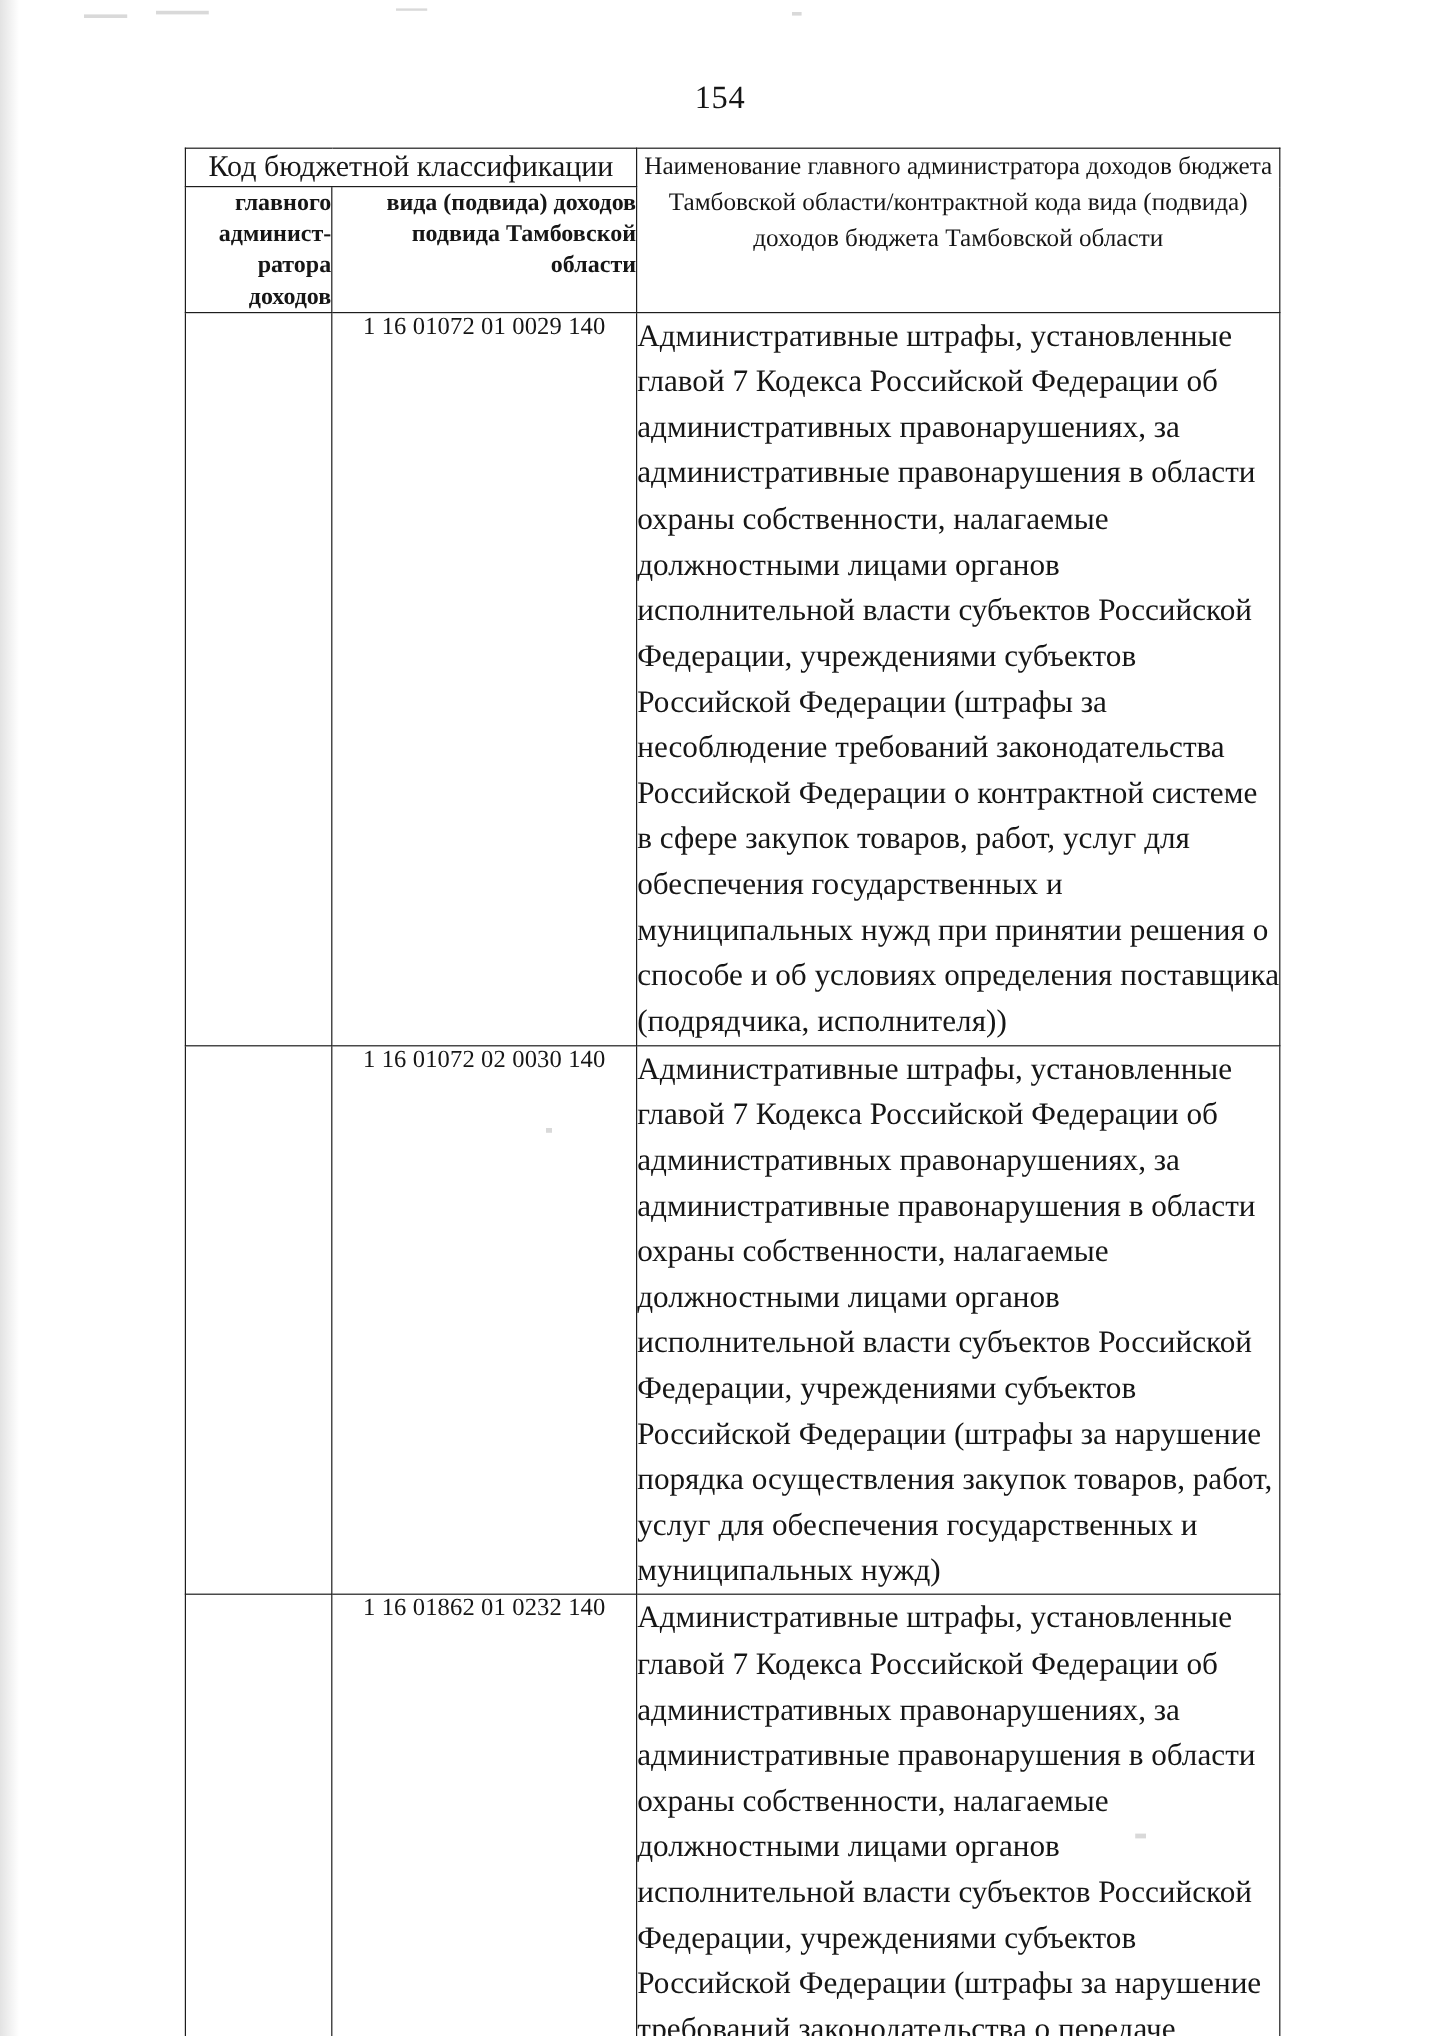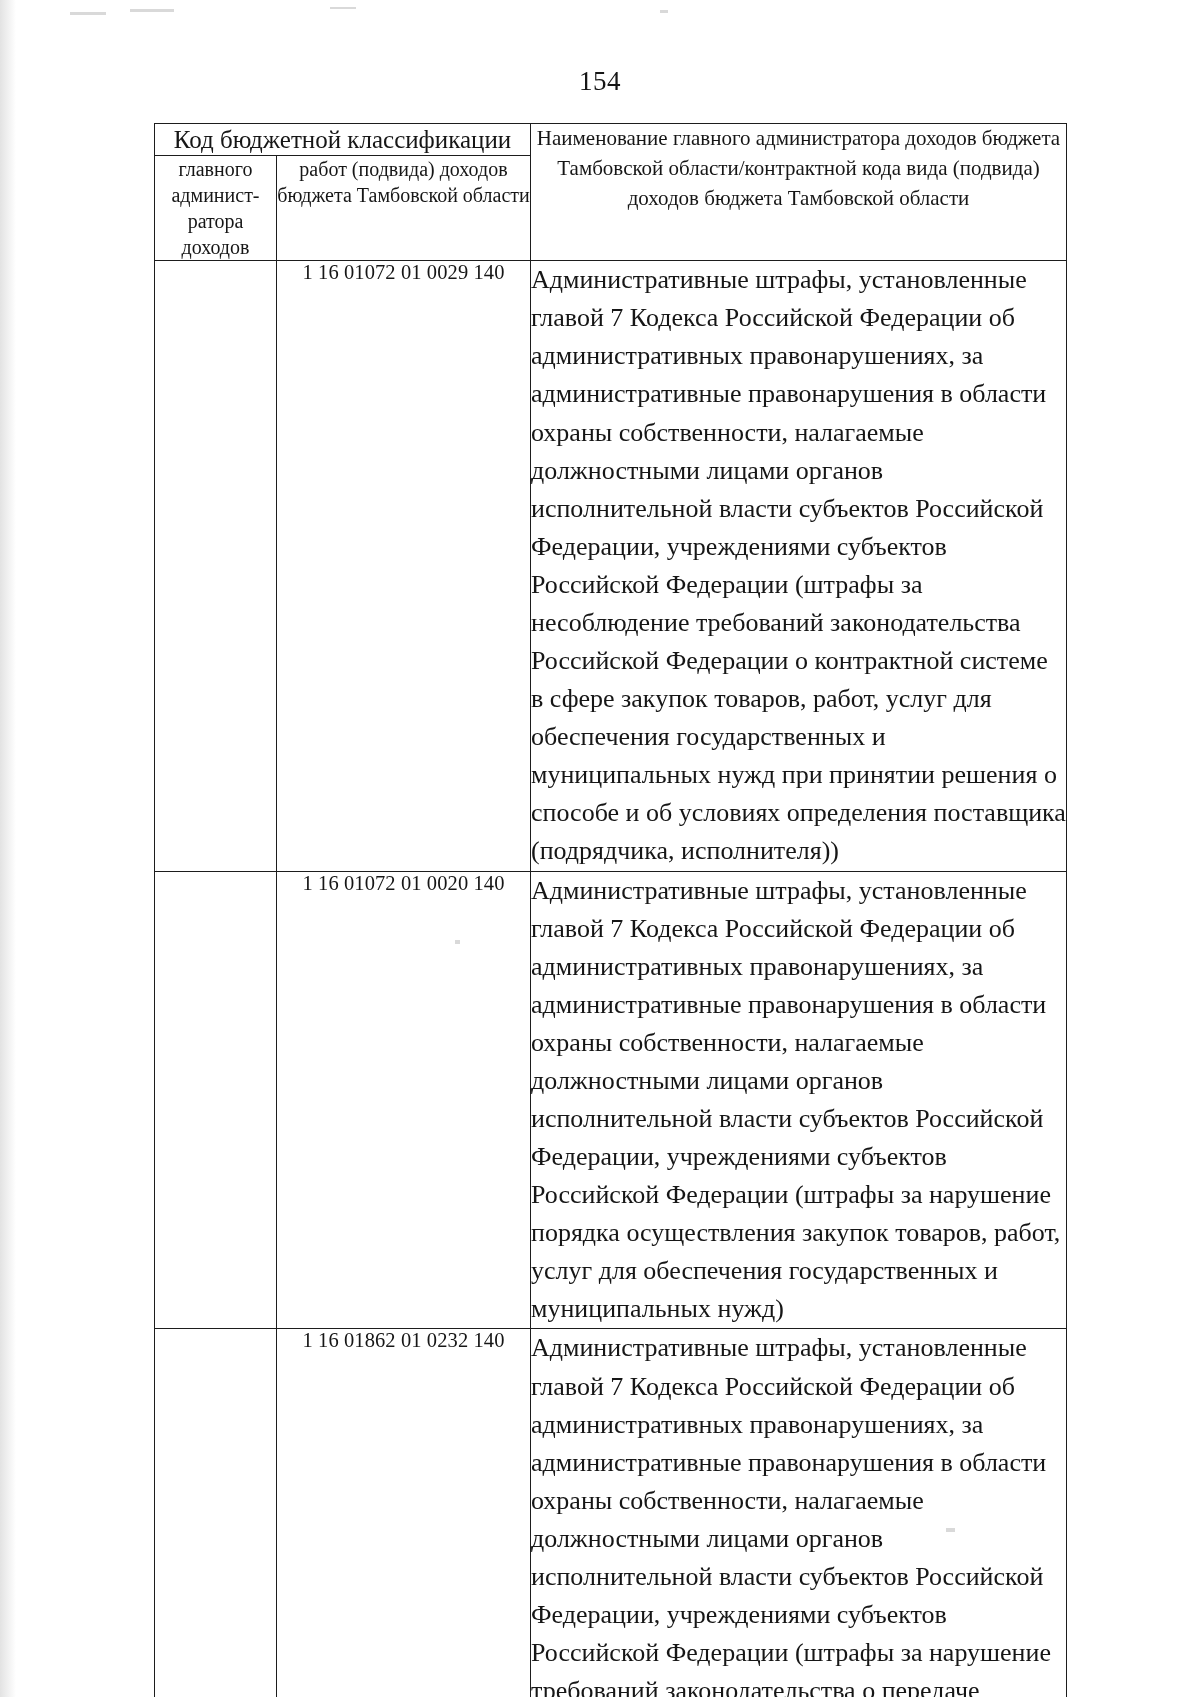--- a/index.html
+++ b/index.html
@@ -62,22 +62,22 @@
   }
 
   .th-group {
     text-align: center;
     font-weight: normal;
     font-size: 25px;
     padding: 14px 4px 12px;
     line-height: 1.25;
   }
   .th-sub {
-    text-align: center;
-    font-weight: normal;
+    text-align: right;
+    font-weight: bold;
     font-size: 20px;
     line-height: 1.3;
     padding: 10px 6px 12px;
   }
   .th-name {
     text-align: center;
     font-weight: normal;
     font-size: 21px;
     line-height: 1.42;
     padding: 52px 26px 10px;
@@ -135,32 +135,32 @@
       <col class="c-vid">
       <col class="c-name">
     </colgroup>
     <thead>
       <tr>
         <th class="th-group" colspan="2">Код бюджетной классификации</th>
         <th class="th-name" rowspan="2">Наименование главного администратора доходов бюджета Тамбовской области/контрактной кода вида (подвида) доходов бюджета Тамбовской области</th>
       </tr>
       <tr>
         <th class="th-sub">главного админист-ратора доходов</th>
-        <th class="th-sub">работ (подвида) доходов бюджета Тамбовской области</th>
+        <th class="th-sub">вида (подвида) доходов подвида Тамбовской области</th>
       </tr>
     </thead>
     <tbody>
       <tr>
         <td class="cell-blank"></td>
         <td class="cell-code">1 16 01072 01 0029 140</td>
         <td class="cell-name">Административные штрафы, установленные главой 7 Кодекса Российской Федерации об административных правонарушениях, за административные правонарушения в области охраны собственности, налагаемые должностными лицами органов исполнительной власти субъектов Российской Федерации, учреждениями субъектов Российской Федерации (штрафы за несоблюдение требований законодательства Российской Федерации о контрактной системе в сфере закупок товаров, работ, услуг для обеспечения государственных и муниципальных нужд при принятии решения о способе и об условиях определения поставщика (подрядчика, исполнителя))</td>
       </tr>
       <tr>
         <td class="cell-blank"></td>
-        <td class="cell-code">1 16 01072 01 0020 140</td>
+        <td class="cell-code">1 16 01072 02 0030 140</td>
         <td class="cell-name">Административные штрафы, установленные главой 7 Кодекса Российской Федерации об административных правонарушениях, за административные правонарушения в области охраны собственности, налагаемые должностными лицами органов исполнительной власти субъектов Российской Федерации, учреждениями субъектов Российской Федерации (штрафы за нарушение порядка осуществления закупок товаров, работ, услуг для обеспечения государственных и муниципальных нужд)</td>
       </tr>
       <tr>
         <td class="cell-blank"></td>
         <td class="cell-code">1 16 01862 01 0232 140</td>
         <td class="cell-name">Административные штрафы, установленные главой 7 Кодекса Российской Федерации об административных правонарушениях, за административные правонарушения в области охраны собственности, налагаемые должностными лицами органов исполнительной власти субъектов Российской Федерации, учреждениями субъектов Российской Федерации (штрафы за нарушение требований законодательства о передаче технической документации на многоквартирный дом и иных связанных с управлением таким многоквартирным домом документов)</td>
       </tr>
     </tbody>
   </table>
 

